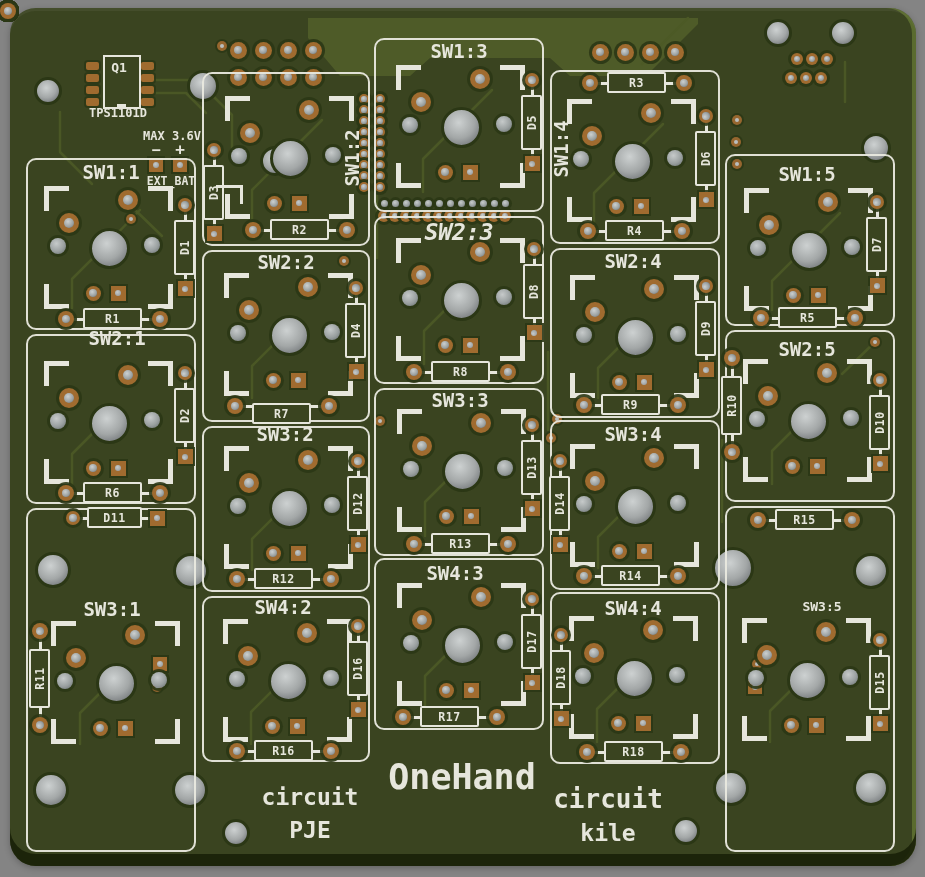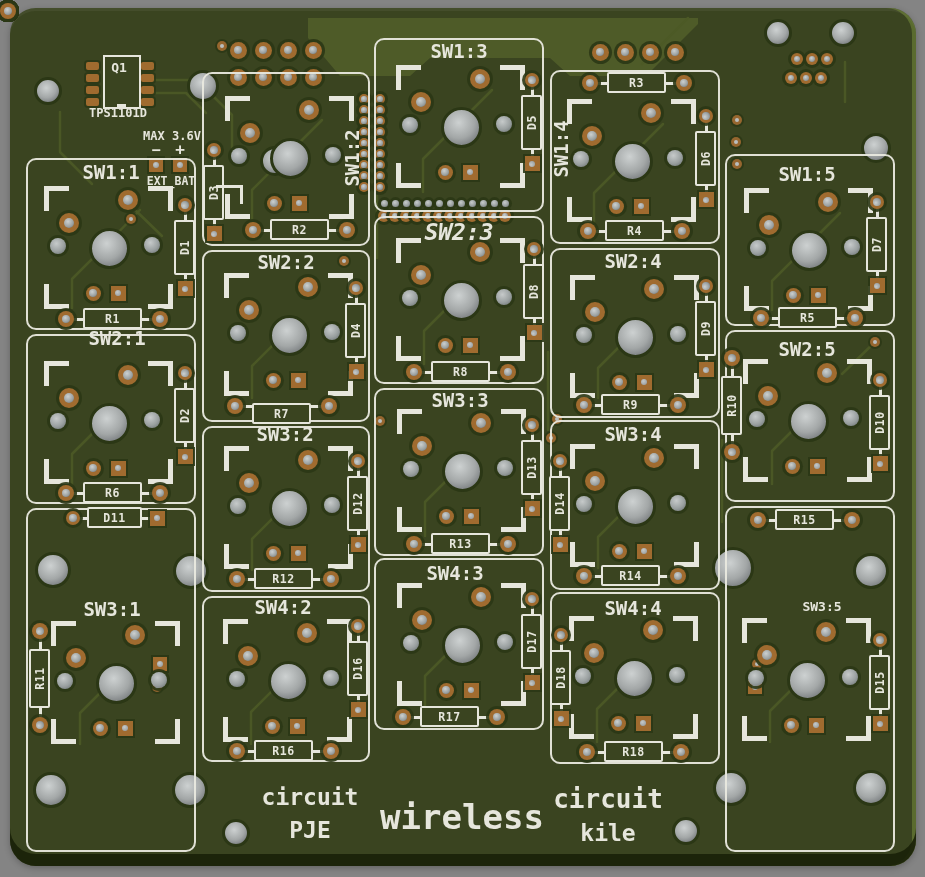--- a/index.html
+++ b/index.html
@@ -1199,18 +1199,18 @@
   </div>
   <div class="ctr silk" style="left:119px;top:67px;font-size:13px">Q1</div>
   <div class="ctr silk" style="left:118px;top:113px;font-size:12px">TPS1101D</div>
 
   <div class="ctr silk" style="left:172px;top:136px;font-size:12px">MAX 3.6V</div>
   <div class="ctr silk" style="left:156px;top:150px;font-size:15px">−</div>
   <div class="ctr silk" style="left:180px;top:149px;font-size:16px">+</div>
   <div class="ctr silk" style="left:171px;top:181px;font-size:11.5px">EXT_BAT</div>
   <div id="extbkt"></div>
 
-  <div class="ctr silk" style="left:462px;top:817px;font-size:34px">wireless</div>
+  <div class="ctr silk" style="left:462px;top:777px;font-size:35px">OneHand</div>
   <div class="ctr silk" style="left:310px;top:797px;font-size:23px">circuit</div>
   <div class="ctr silk" style="left:310px;top:830px;font-size:23px">PJE</div>
   <div class="ctr silk" style="left:608px;top:799px;font-size:26px">circuit</div>
   <div class="ctr silk" style="left:608px;top:833px;font-size:23px">kile</div>
 </div>
 
 </body></html>

